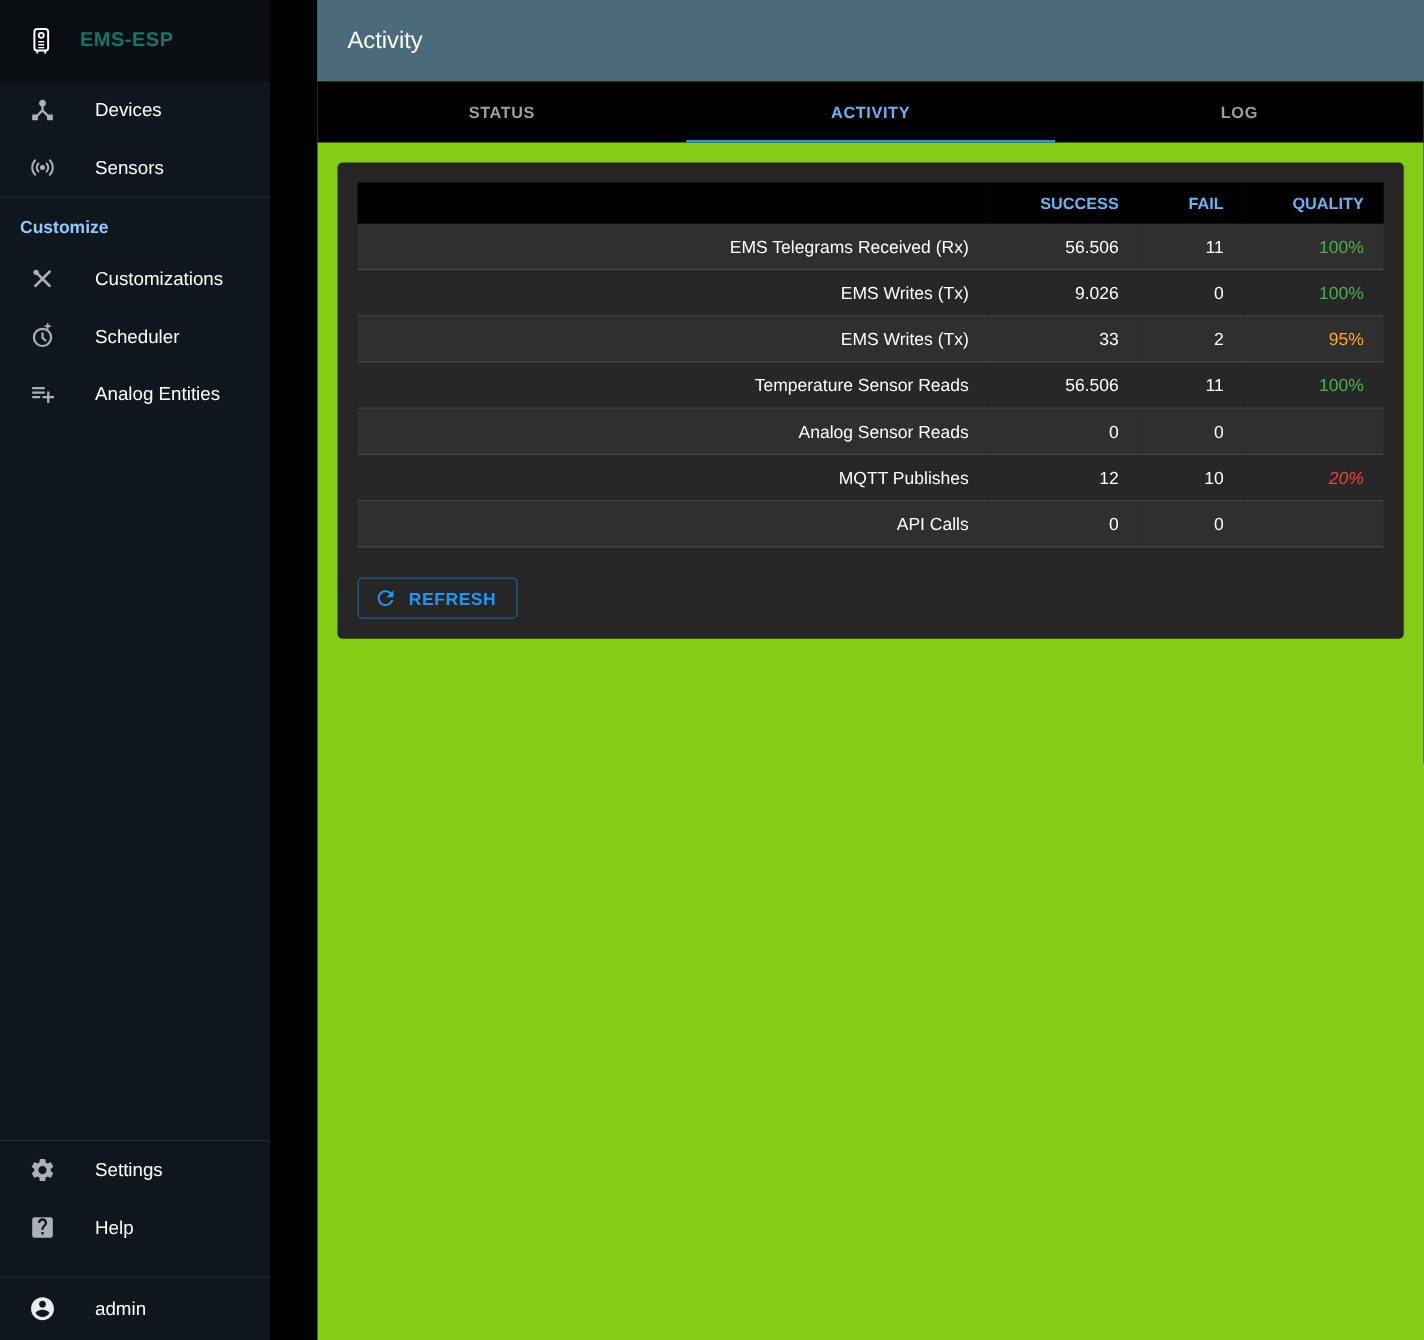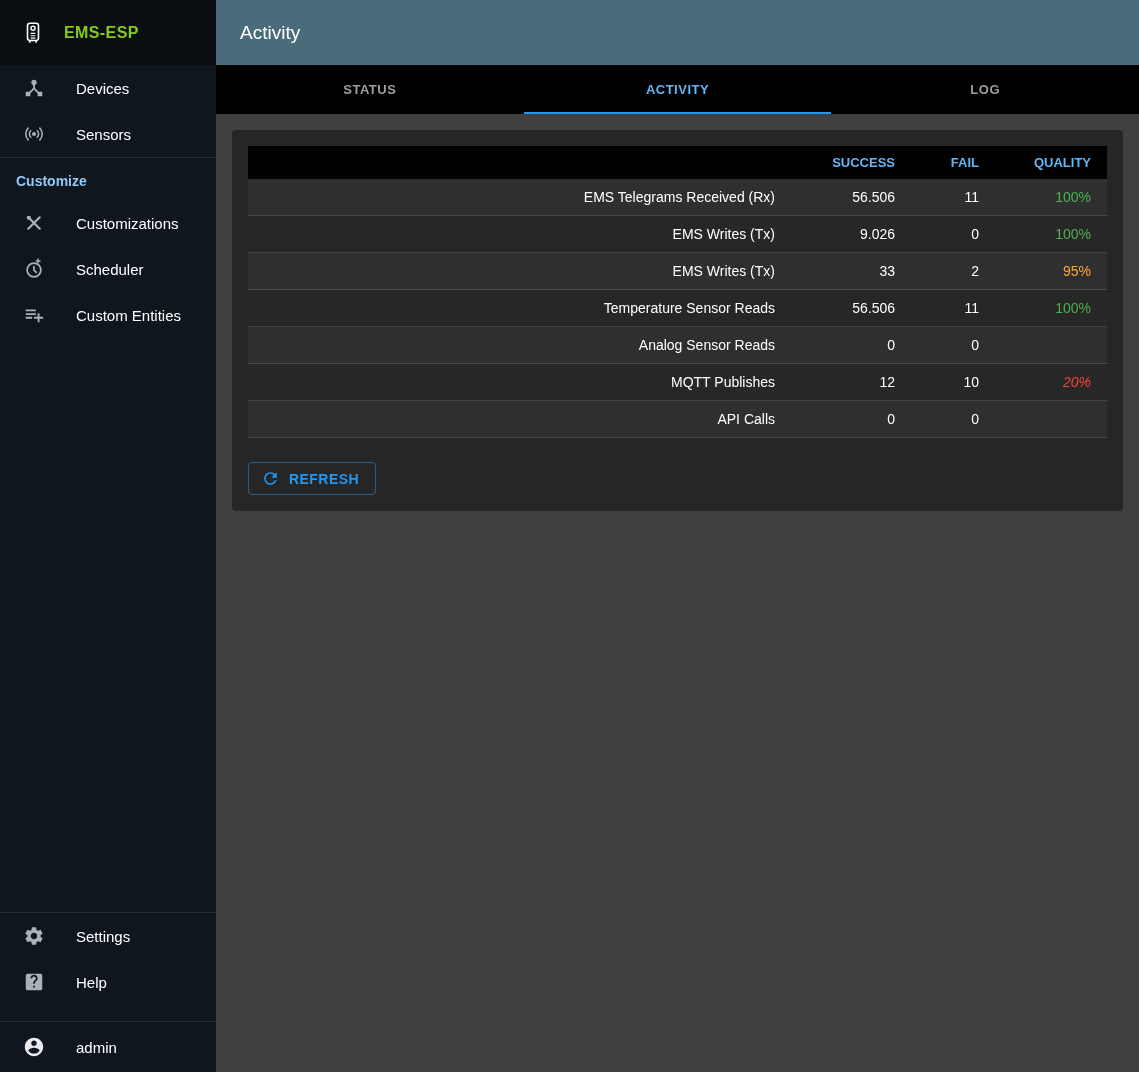--- a/index.html
+++ b/index.html
@@ -2,36 +2,36 @@
 <html><head>
 <meta charset="utf-8">
 <style>
   * { box-sizing: border-box; margin: 0; padding: 0; }
   html,body { width:1139px; height:1072px; background:#000; font-family:"Liberation Sans", sans-serif; color:#fff; overflow:hidden; }
   .app { display:flex; width:1139px; height:1072px; }
 
   
   .sidebar { width:216px; flex-shrink:0; background:#10161e; display:flex; flex-direction:column; }
   .logo-bar { height:65px; flex-shrink:0; background:#0a0e13; display:flex; align-items:center; padding-left:18px; gap:16px; }
-  .logo-title { font-size:16px; font-weight:700; letter-spacing:.4px; color:#84cc16; }
+  .logo-title { font-size:16px; font-weight:700; letter-spacing:.4px; color:#0f766e; }
   .nav-item { height:46px; display:flex; align-items:center; padding-left:22px; gap:30px; cursor:pointer; color:#fff; font-size:15px; }
   .nav-icon { width:24px; height:24px; display:flex; align-items:center; justify-content:center; color:#aab1b8; flex-shrink:0; }
   .nav-icon svg { width:22px; height:22px; }
   .nav-label { white-space:nowrap; }
   .nav-item.active { background:rgba(144,202,249,0.14); }
   .nav-item.active .nav-label { color:#90caf9; }
   .nav-item.active .nav-icon { color:#64b5f6; }
   .section-header { padding:15px 16px 11px 16px; color:#90caf9; font-weight:700; font-size:14px; }
   .divider { border-top:1px solid rgba(255,255,255,0.09); }
   .sidebar-spacer { flex:1; }
   .user-item { height:50px; display:flex; align-items:center; padding-left:22px; gap:30px; cursor:pointer; font-size:15px; }
   .user-item .nav-icon { color:#e8eaed; }
 
   
-  .main { flex:1; display:flex; flex-direction:column; background:#404040; }
+  .main { flex:1; display:flex; flex-direction:column; background:#84cc16;margin-left:38px; }
   .appbar { height:65px; flex-shrink:0; background:#4a6b7a; display:flex; align-items:center; padding:0 24px; }
   .appbar-title { font-size:19px; font-weight:400; color:#fff; }
 
   .tabs { display:flex; height:49px; flex-shrink:0; background:#000; }
   .tab { flex:1; display:flex; align-items:center; justify-content:center; position:relative;
          color:#9e9e9e; font-size:13px; font-weight:600; letter-spacing:.5px; cursor:pointer; }
   .tab.active { color:#64b5f6; }
   .tab.active .tab-indicator { position:absolute; left:0; right:0; bottom:0; height:2px; background:#2196f3; }
 
   .card { margin:16px; background:#262626; border-radius:4px; padding:16px; }
@@ -116,21 +116,21 @@
       </span>
       <span class="nav-label">Scheduler</span>
     </div>
 
     <div class="nav-item">
       <span class="nav-icon">
         <svg viewBox="0 0 24 24" fill="currentColor">
             <path d="M14 10H3v2h11v-2zm0-4H3v2h11V6zm4 8v-4h-2v4h-4v2h4v4h2v-4h4v-2h-4zM3 16h7v-2H3v2z"></path>
           </svg>
       </span>
-      <span class="nav-label">Custom Entities</span>
+      <span class="nav-label">Analog Entities</span>
     </div>
 
     <div class="sidebar-spacer"></div>
 
     <div class="divider"></div>
 
 
     <div class="nav-item">
       <span class="nav-icon">
         <svg viewBox="0 0 24 24" fill="currentColor">

